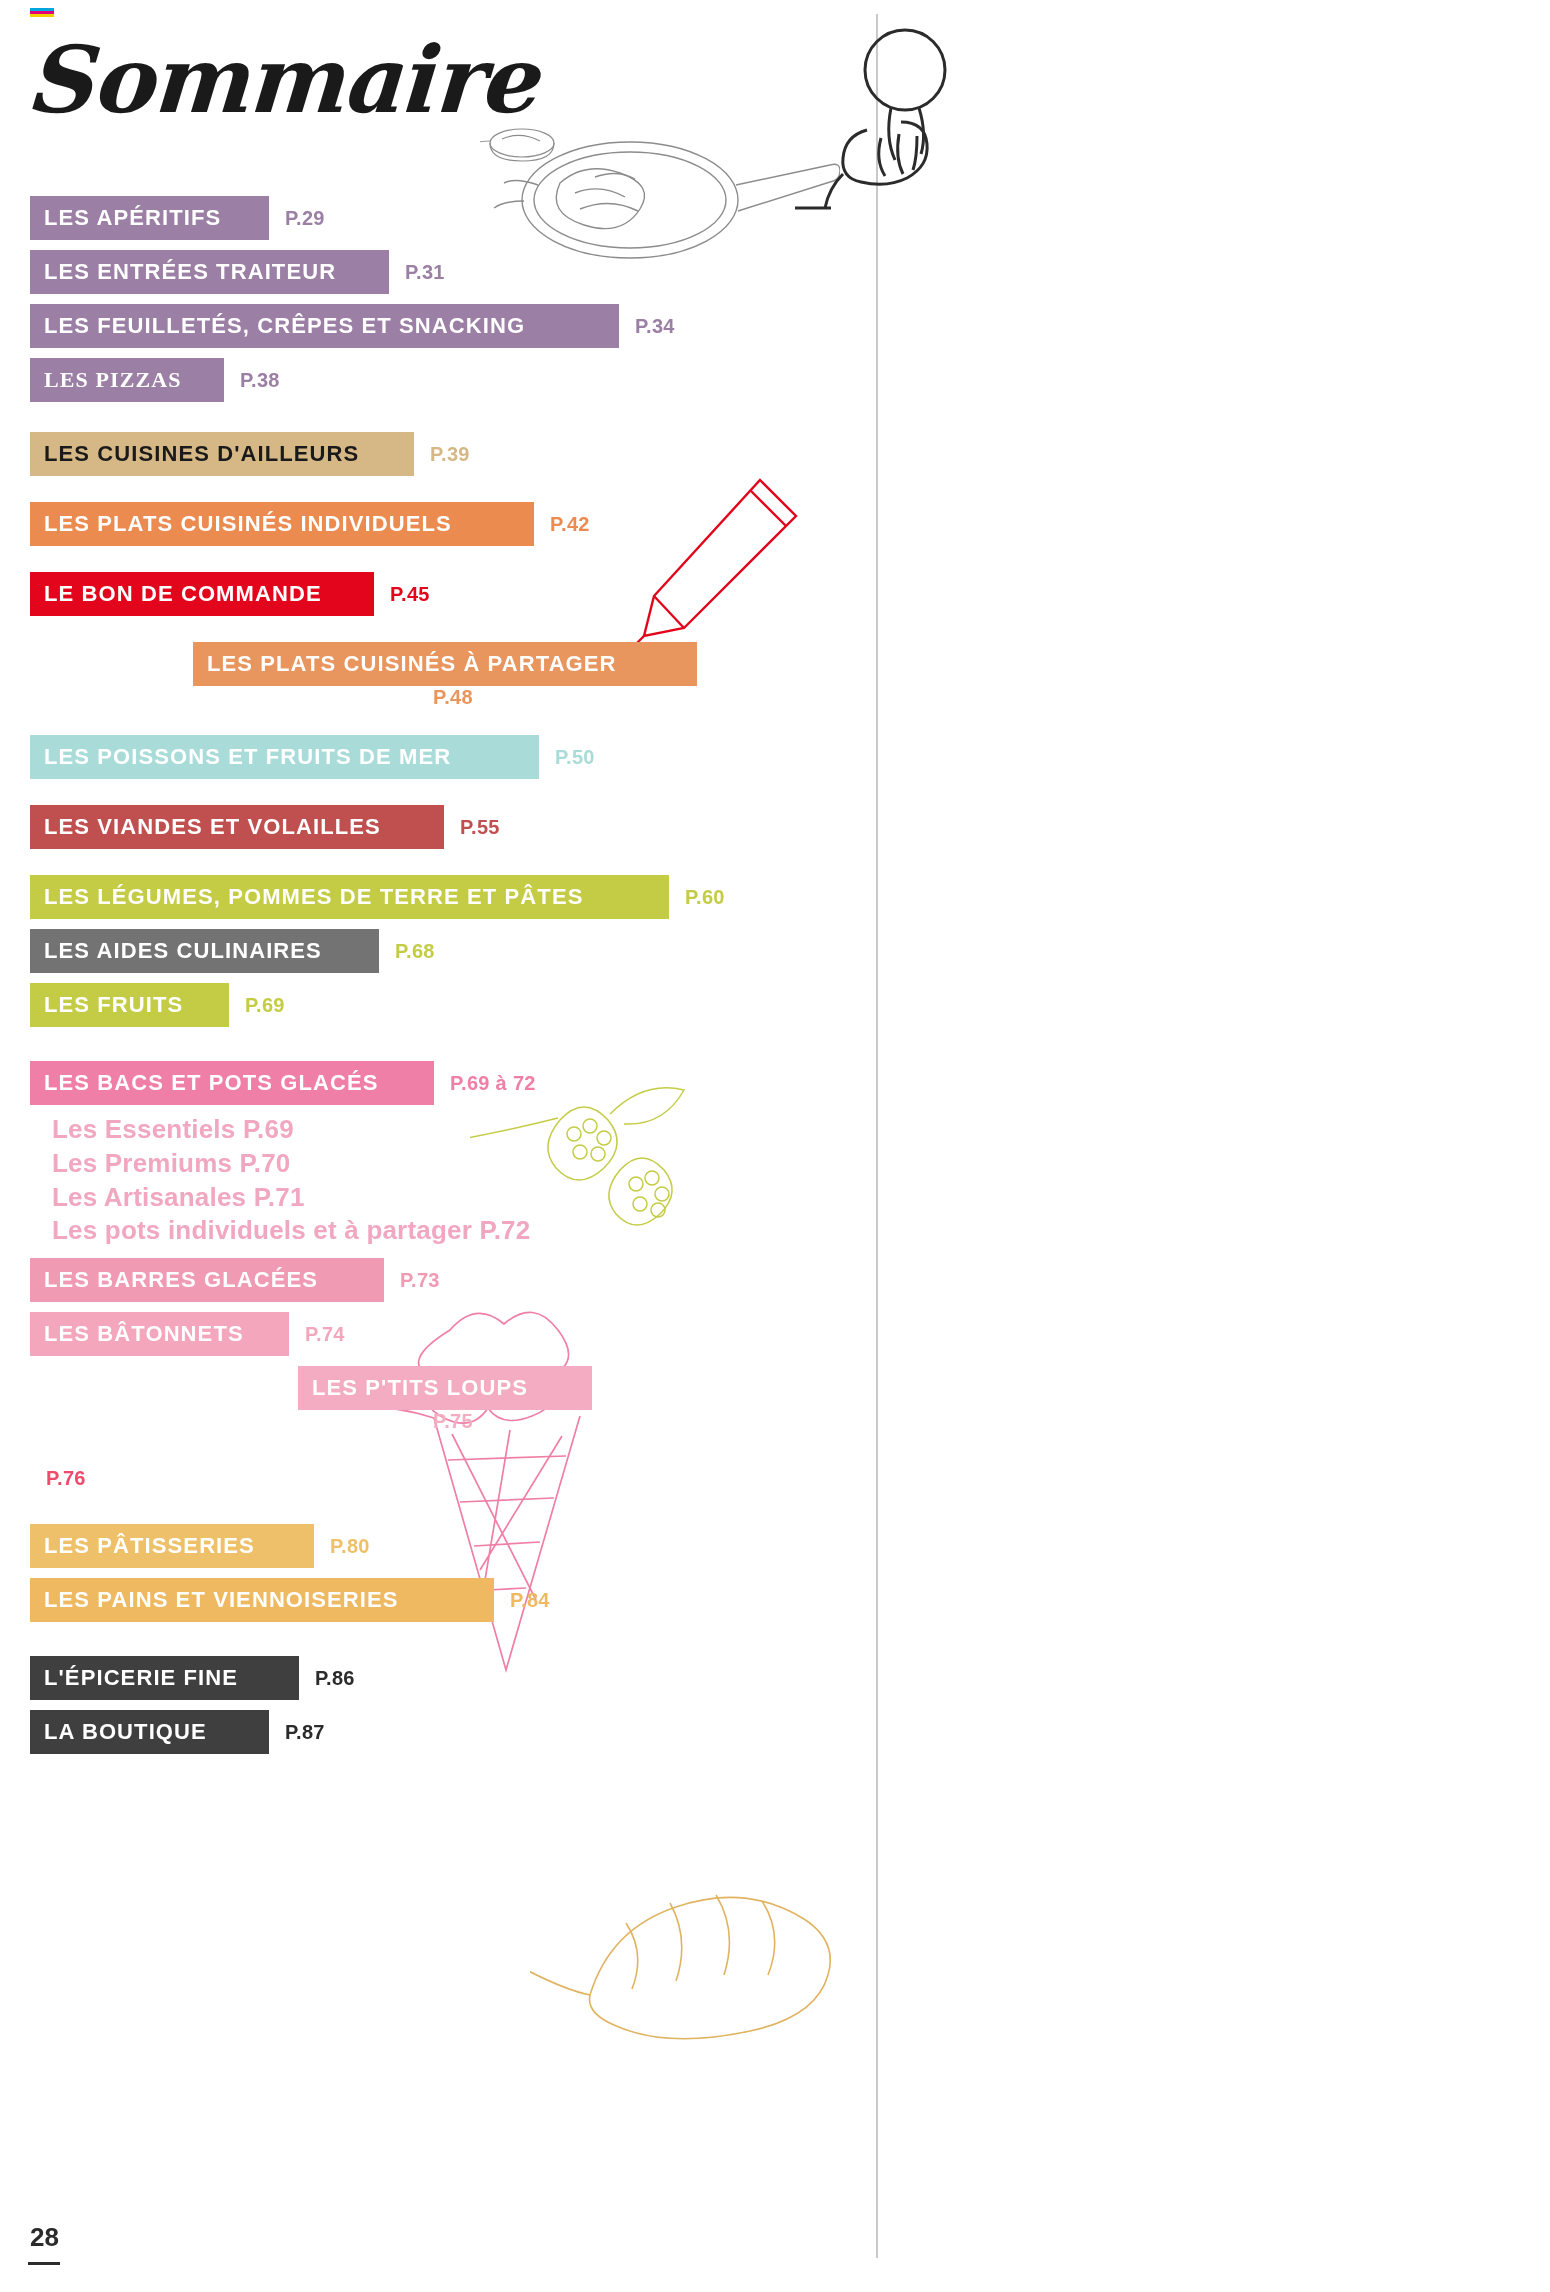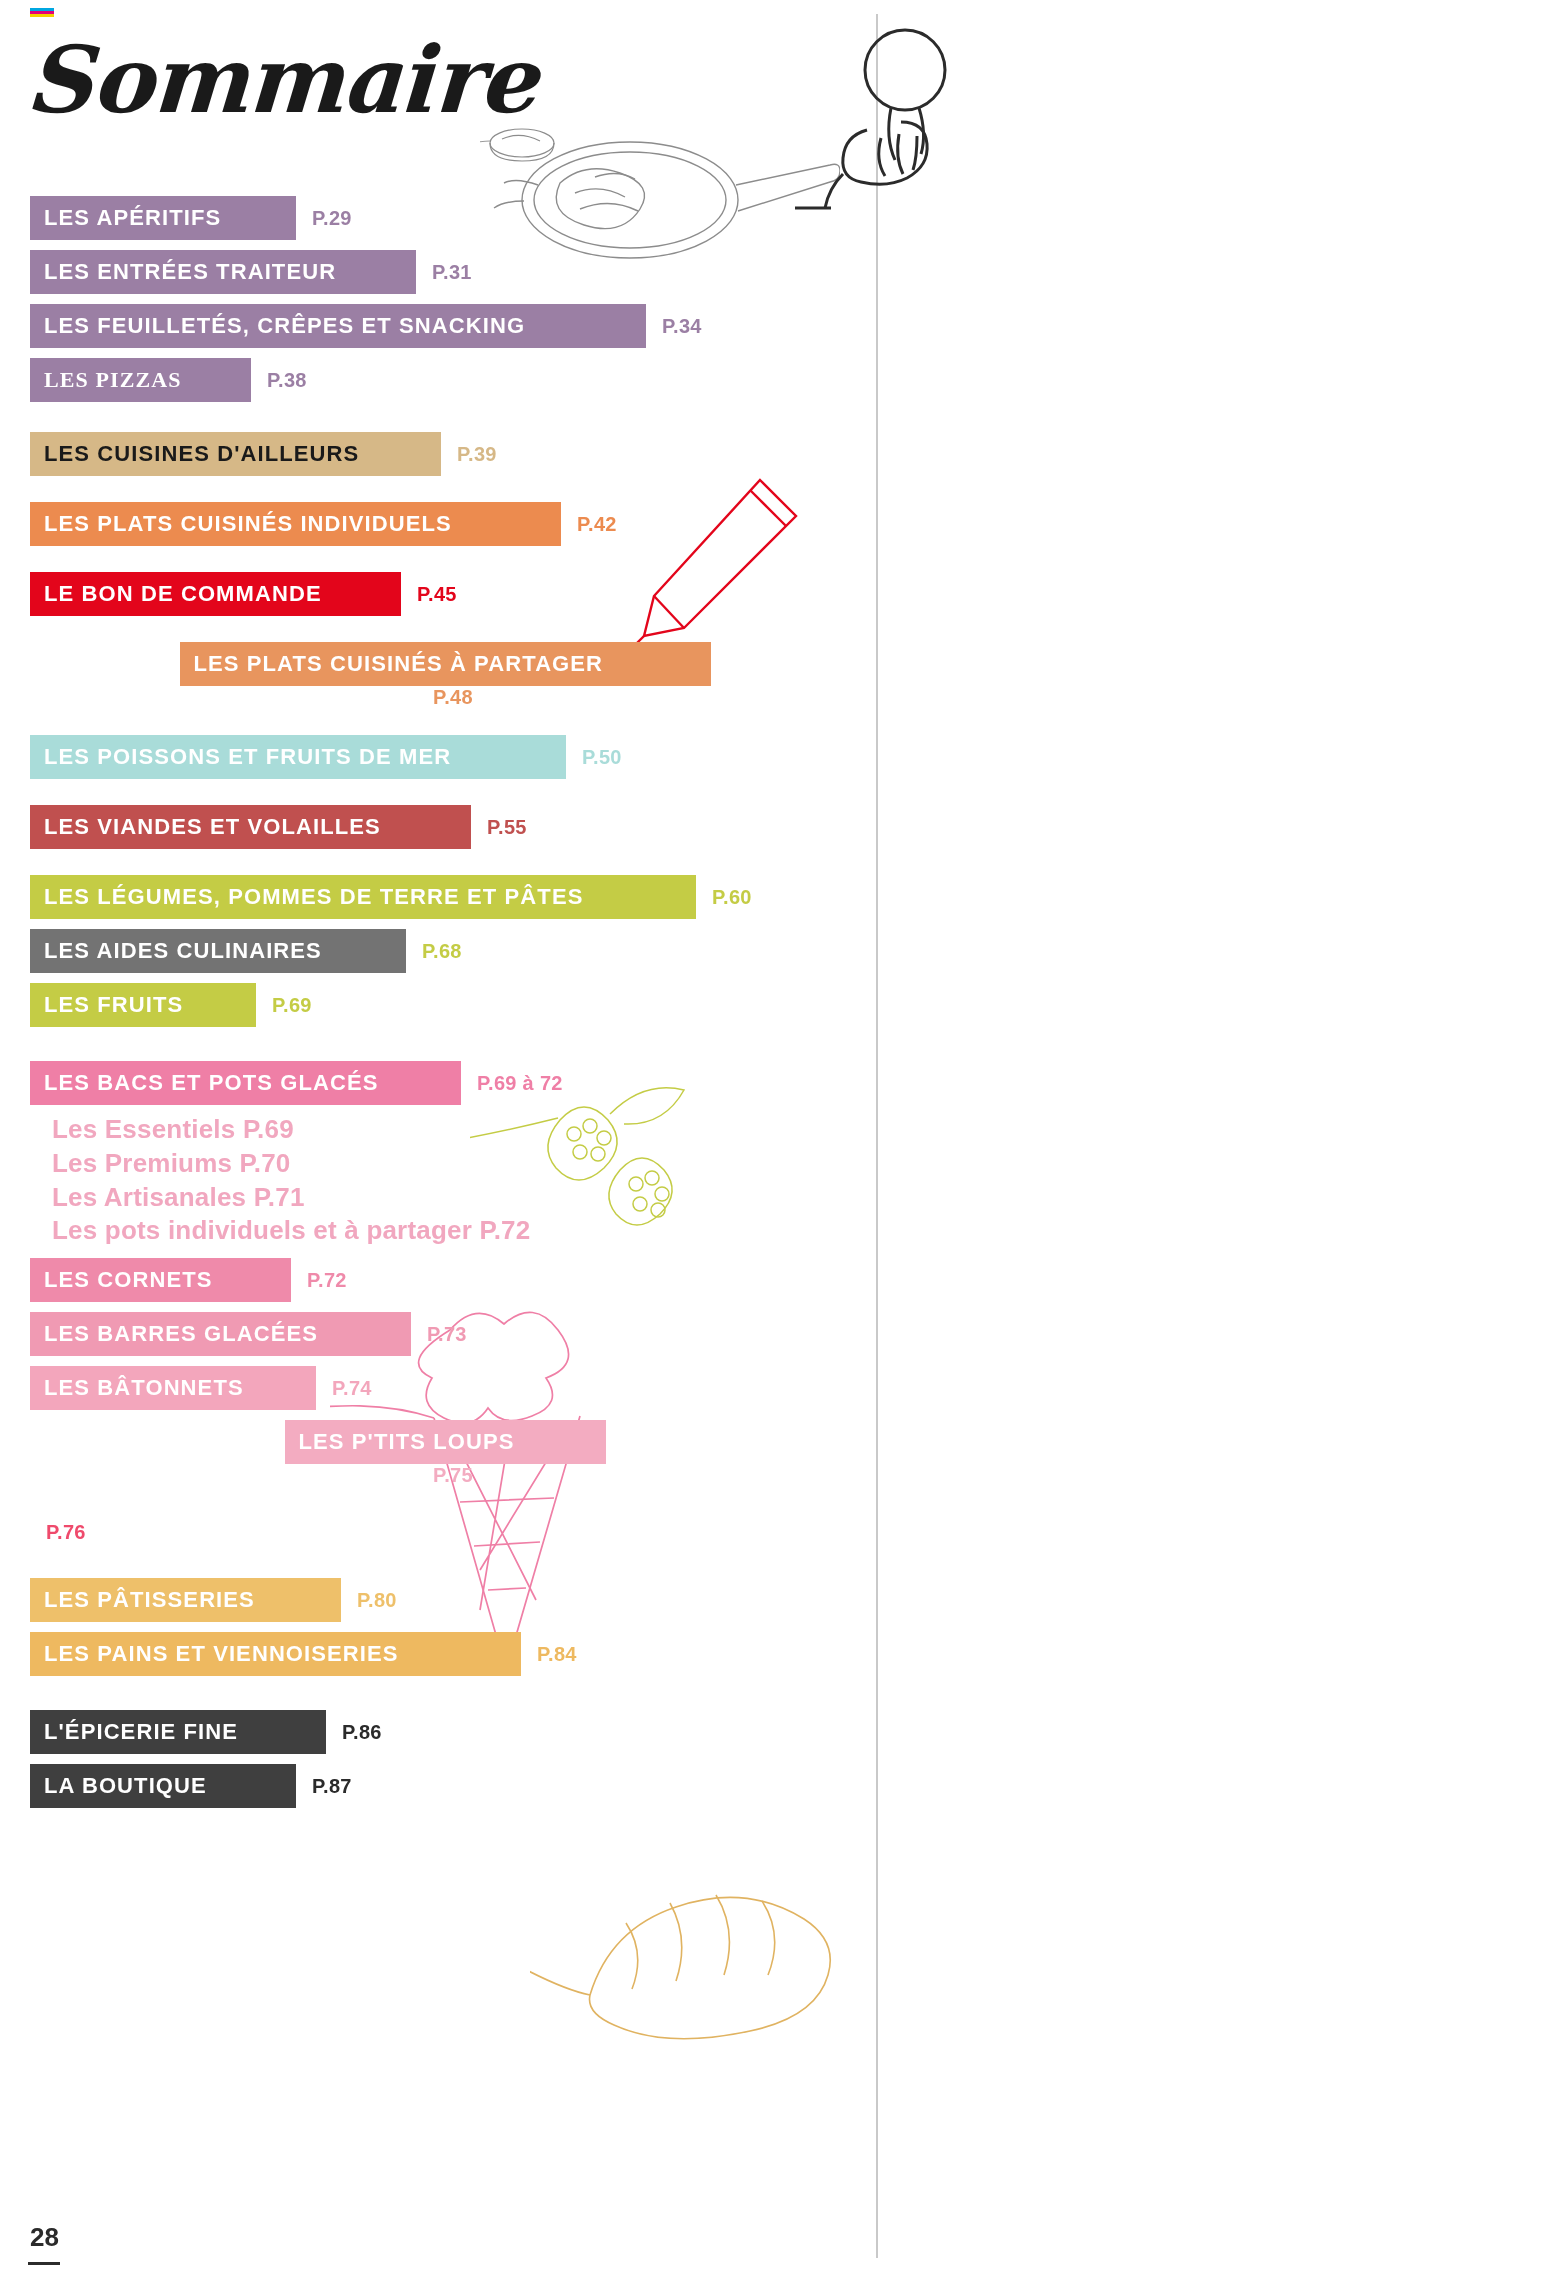--- a/index.html
+++ b/index.html
@@ -36,21 +36,21 @@
 
   
   .toc{position:absolute;left:30px;top:186px;width:830px;}
   .toc-row{display:flex;align-items:center;}
   .toc-chip{
     display:inline-block;
     color:#ffffff;
     font-weight:bold;
     font-size:22px;
     letter-spacing:1.1px;
-    padding:11px 27px 11px 14px;
+    padding:11px 0 11px 14px;
     line-height:1.0;
     white-space:nowrap;
   }
   .toc-page{
     font-weight:bold;font-size:20px;
     margin-left:16px;white-space:nowrap;
     letter-spacing:0.3px;
   }
   .sub-list{margin:8px 0 0 22px;}
   .sub-item{
@@ -207,24 +207,20 @@
           <span class="toc-chip" style="background: rgb(239, 127, 166); color: rgb(255, 255, 255); min-width: 390px;">LES BACS ET POTS GLACÉS</span>
           <span class="toc-page" style="color: rgb(239, 127, 166);">P.69 à 72</span>
         </div>
         <div class="sub-list">
           <div class="sub-item" style="color: rgb(241, 167, 191);">Les Essentiels P.69</div>
           <div class="sub-item" style="color: rgb(241, 167, 191);">Les Premiums P.70</div>
           <div class="sub-item" style="color: rgb(241, 167, 191);">Les Artisanales P.71</div>
           <div class="sub-item" style="color: rgb(241, 167, 191);">Les pots individuels et à partager P.72</div>
         </div>
         <div class="toc-row" style="margin-top: 10px;">
-          <span class="toc-chip" style="background: rgb(239, 138, 170); color: rgb(255, 255, 255); min-width: 220px;">LES CORNETS</span>
-          <span class="toc-page" style="color: rgb(239, 138, 170);">P.72</span>
-        </div>
-        <div class="toc-row" style="margin-top: 10px;">
           <span class="toc-chip" style="background: rgb(240, 154, 179); color: rgb(255, 255, 255); min-width: 340px;">LES BARRES GLACÉES</span>
           <span class="toc-page" style="color: rgb(240, 154, 179);">P.73</span>
         </div>
         <div class="toc-row" style="margin-top: 10px;">
           <span class="toc-chip" style="background: rgb(243, 166, 188); color: rgb(255, 255, 255); min-width: 245px;">LES BÂTONNETS</span>
           <span class="toc-page" style="color: rgb(243, 166, 188);">P.74</span>
         </div>
         <div class="toc-row" style="margin-top: 10px; flex-direction: column;">
           <span class="toc-chip" style="background: rgb(243, 172, 193); color: rgb(255, 255, 255); min-width: 280px;">LES P'TITS LOUPS</span>
           <span class="toc-page" style="color: rgb(243, 172, 193);">P.75</span>

